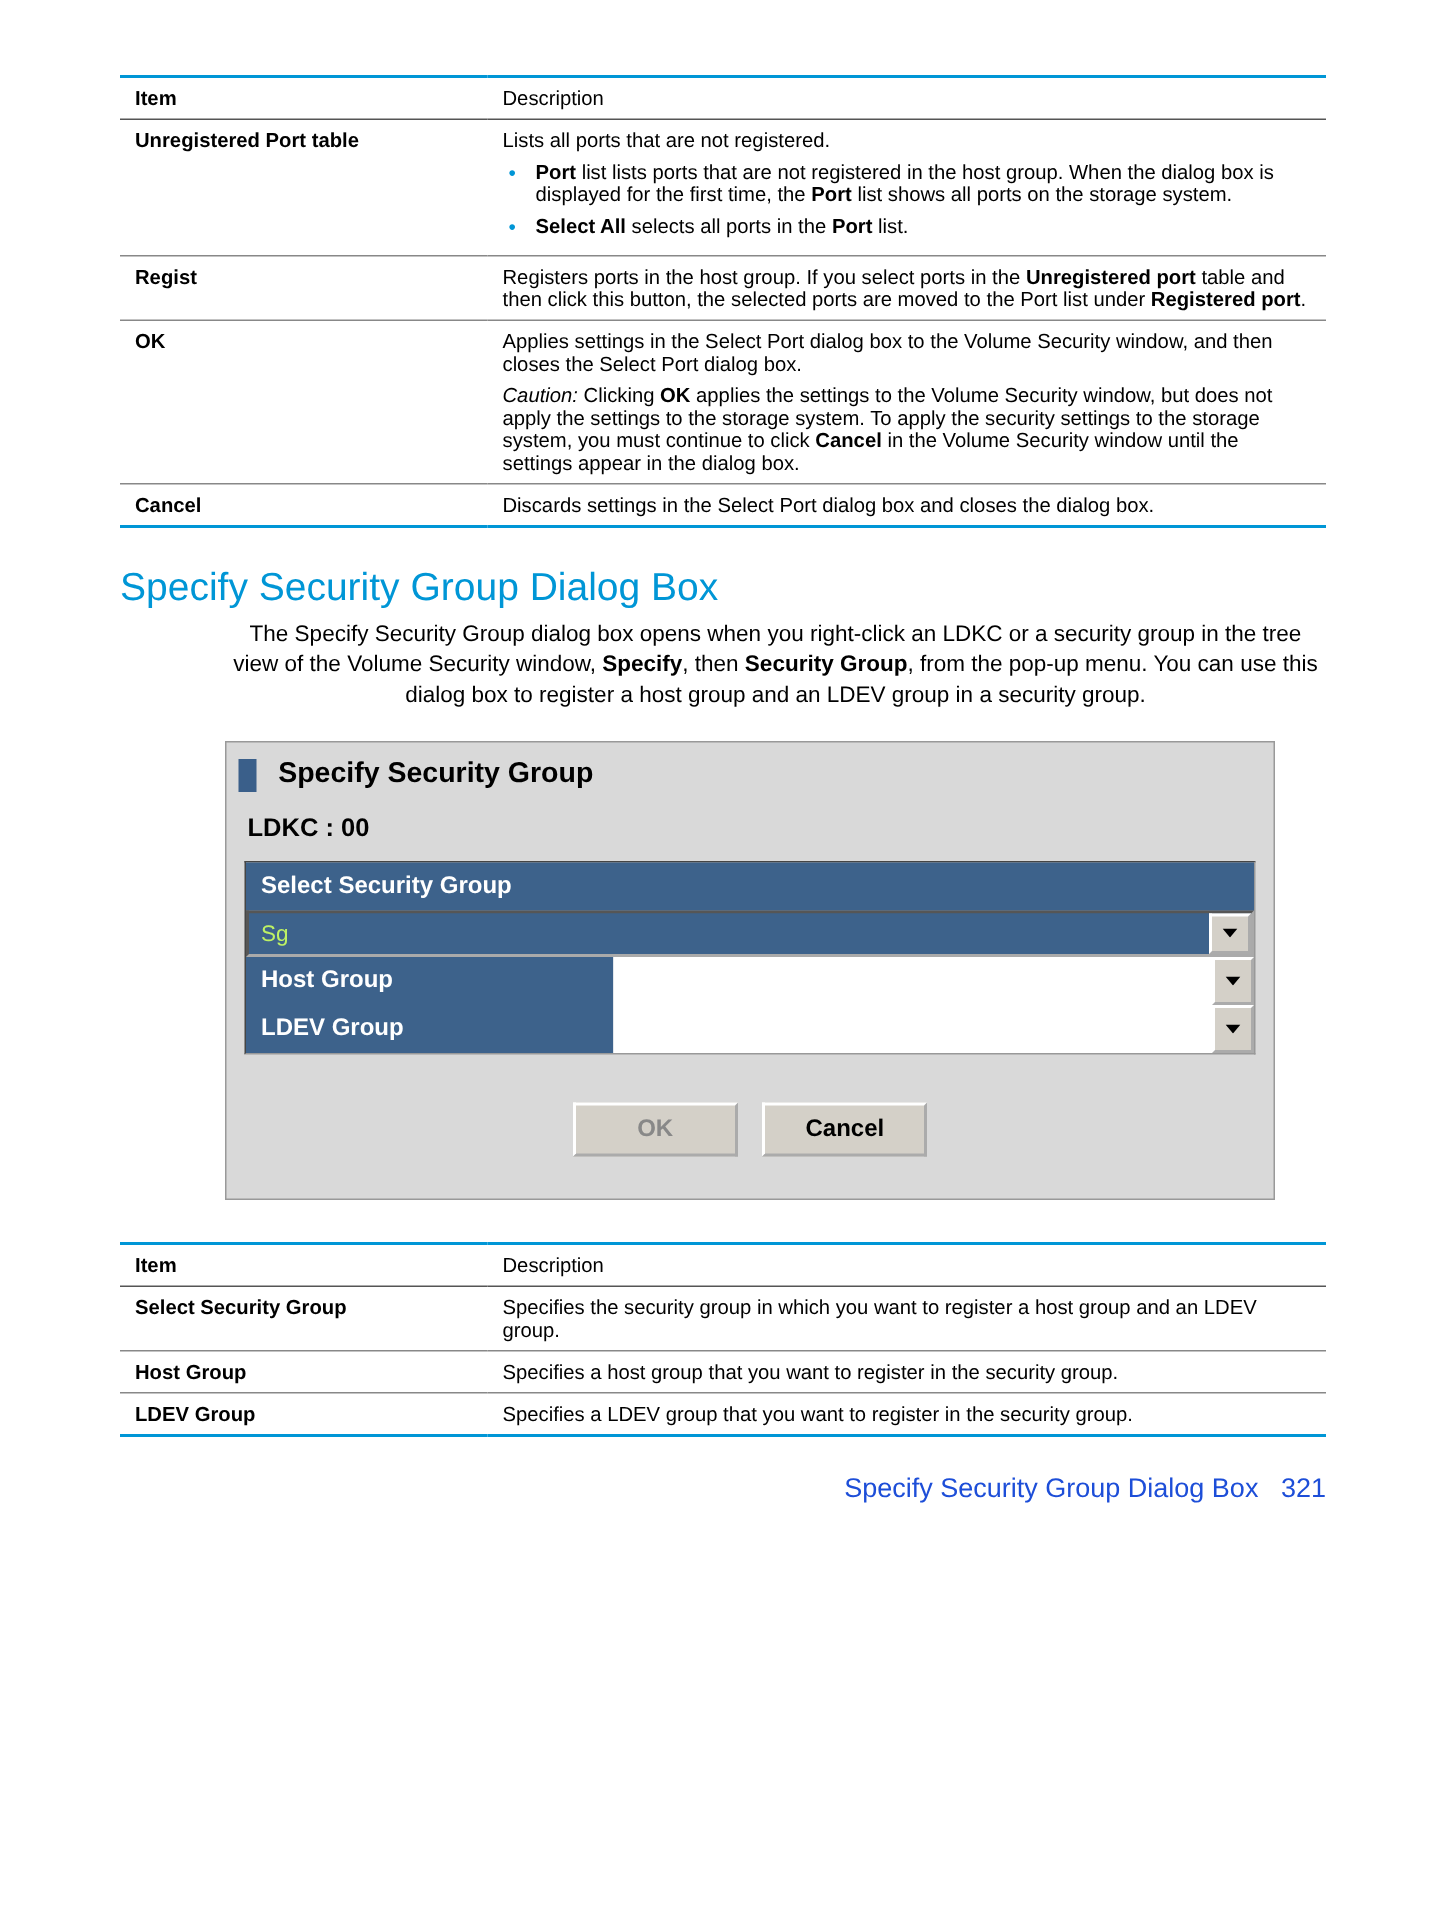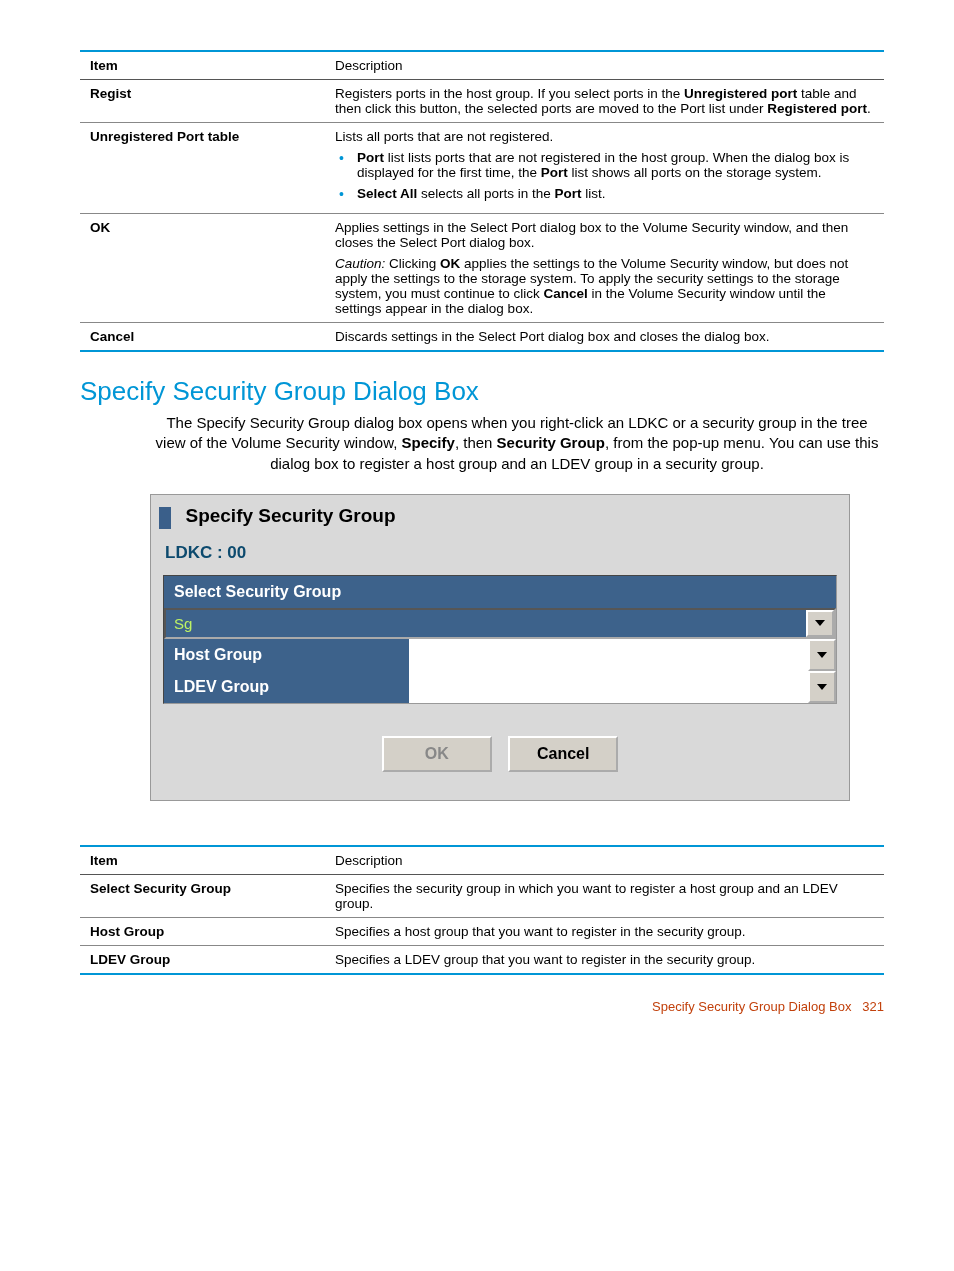--- a/index.html
+++ b/index.html
@@ -73,21 +73,21 @@
   }
   .section-body {
     font-size: 15px;
     margin: 0 0 20px 0;
     line-height: 1.35;
     padding-left: 70px;
     text-align: center;
   }
   
   .dialog-wrap {
-    margin: 10px 0 44px 70px;
+    margin: 10px 0 28px 70px;
     border: 1px solid #999;
     width: 700px;
     background: #d9d9d9;
     box-sizing: border-box;
   }
   .dialog-title-bar {
     padding: 10px 8px 10px 8px;
     font-family: Arial, sans-serif;
   }
   .dialog-title {
@@ -100,21 +100,21 @@
     width:12px;
     height:22px;
     background:#3a5f8a;
     vertical-align:middle;
     margin-right:10px;
   }
   .ldkc-line {
     font-weight: bold;
     font-size: 17px;
     padding: 4px 14px 12px 14px;
-    color:#0c4a6e;
+    color:#000000;
   }
   .fieldset {
     margin: 0 12px 10px 12px;
     border: 1px inset #999;
   }
   .row {
     display: flex;
     width: 100%;
   }
   .row-head {
@@ -181,52 +181,52 @@
     border:2px outset #fff;
     background:#d4d0c8;
     cursor:pointer;
   }
   .dlg-btn.disabled {
     color:#888;
     cursor:default;
   }
   .footer {
     text-align: right;
-    font-size: 13px;
+    font-size: 18px;
     margin-top: 24px;
-    color:#c2410c;
+    color:#1d4ed8;
   }
 </style>
 </head>
 <body>
 
 <div class="page">
 
   <table class="doc-table">
     <thead>
       <tr>
         <th class="col-item">Item</th>
         <th>Description</th>
       </tr>
     </thead>
     <tbody id="table1-body">
         <tr>
-          <td class="col-item">Regist</td>
-          <td class="col-desc">
-            <p>Registers ports in the host group. If you select ports in the <b>Unregistered port</b> table and then click this button, the selected ports are moved to the Port list under <b>Registered port</b>.</p>
-          </td>
-        </tr>
-        <tr>
           <td class="col-item">Unregistered Port table</td>
           <td class="col-desc">
             <p>Lists all ports that are not registered.</p>
             <ul class="bullet-list">
               <li><b>Port</b> list lists ports that are not registered in the host group. When the dialog box is displayed for the first time, the <b>Port</b> list shows all ports on the storage system.</li>
               <li><b>Select All</b> selects all ports in the <b>Port</b> list.</li>
             </ul>
+          </td>
+        </tr>
+        <tr>
+          <td class="col-item">Regist</td>
+          <td class="col-desc">
+            <p>Registers ports in the host group. If you select ports in the <b>Unregistered port</b> table and then click this button, the selected ports are moved to the Port list under <b>Registered port</b>.</p>
           </td>
         </tr>
         <tr>
           <td class="col-item">OK</td>
           <td class="col-desc">
             <p>Applies settings in the Select Port dialog box to the Volume Security window, and then closes the Select Port dialog box.</p>
             <p><i>Caution:</i> Clicking <b>OK</b> applies the settings to the Volume Security window, but does not apply the settings to the storage system. To apply the security settings to the storage system, you must continue to click <b>Cancel</b> in the Volume Security window until the settings appear in the dialog box.</p>
           </td>
         </tr>
         <tr>

